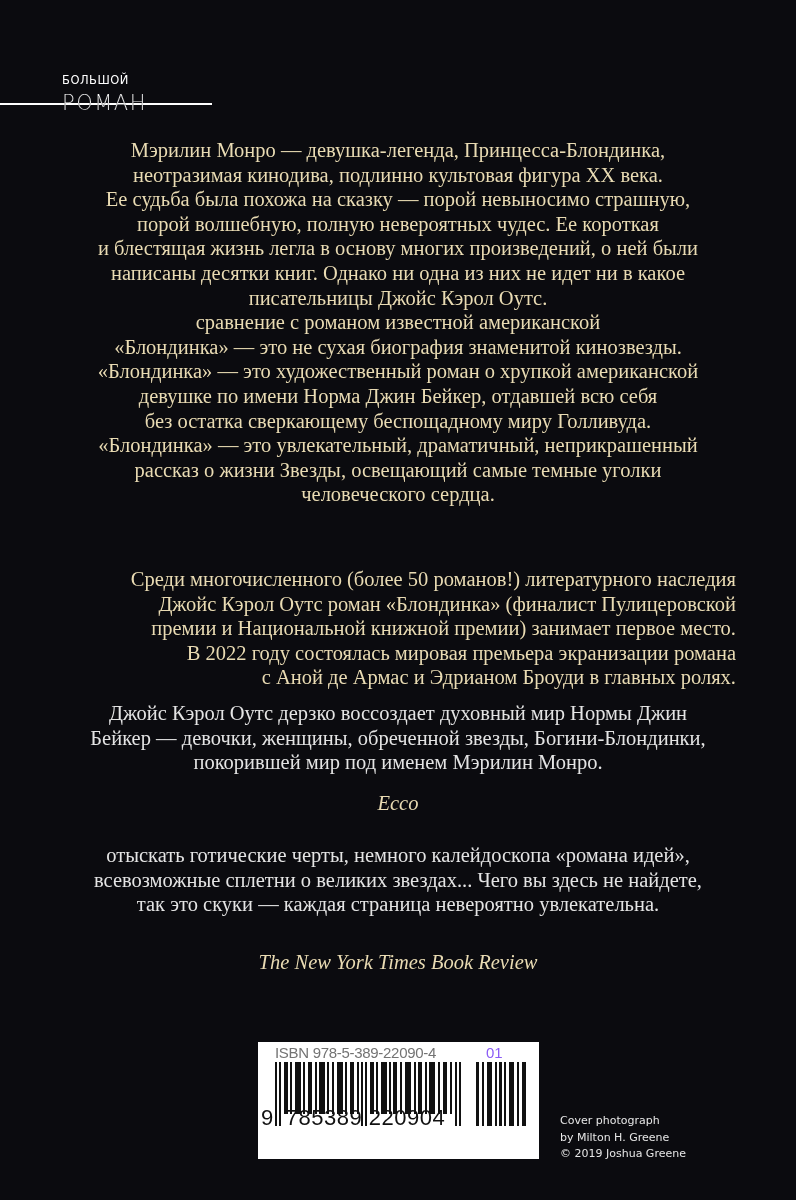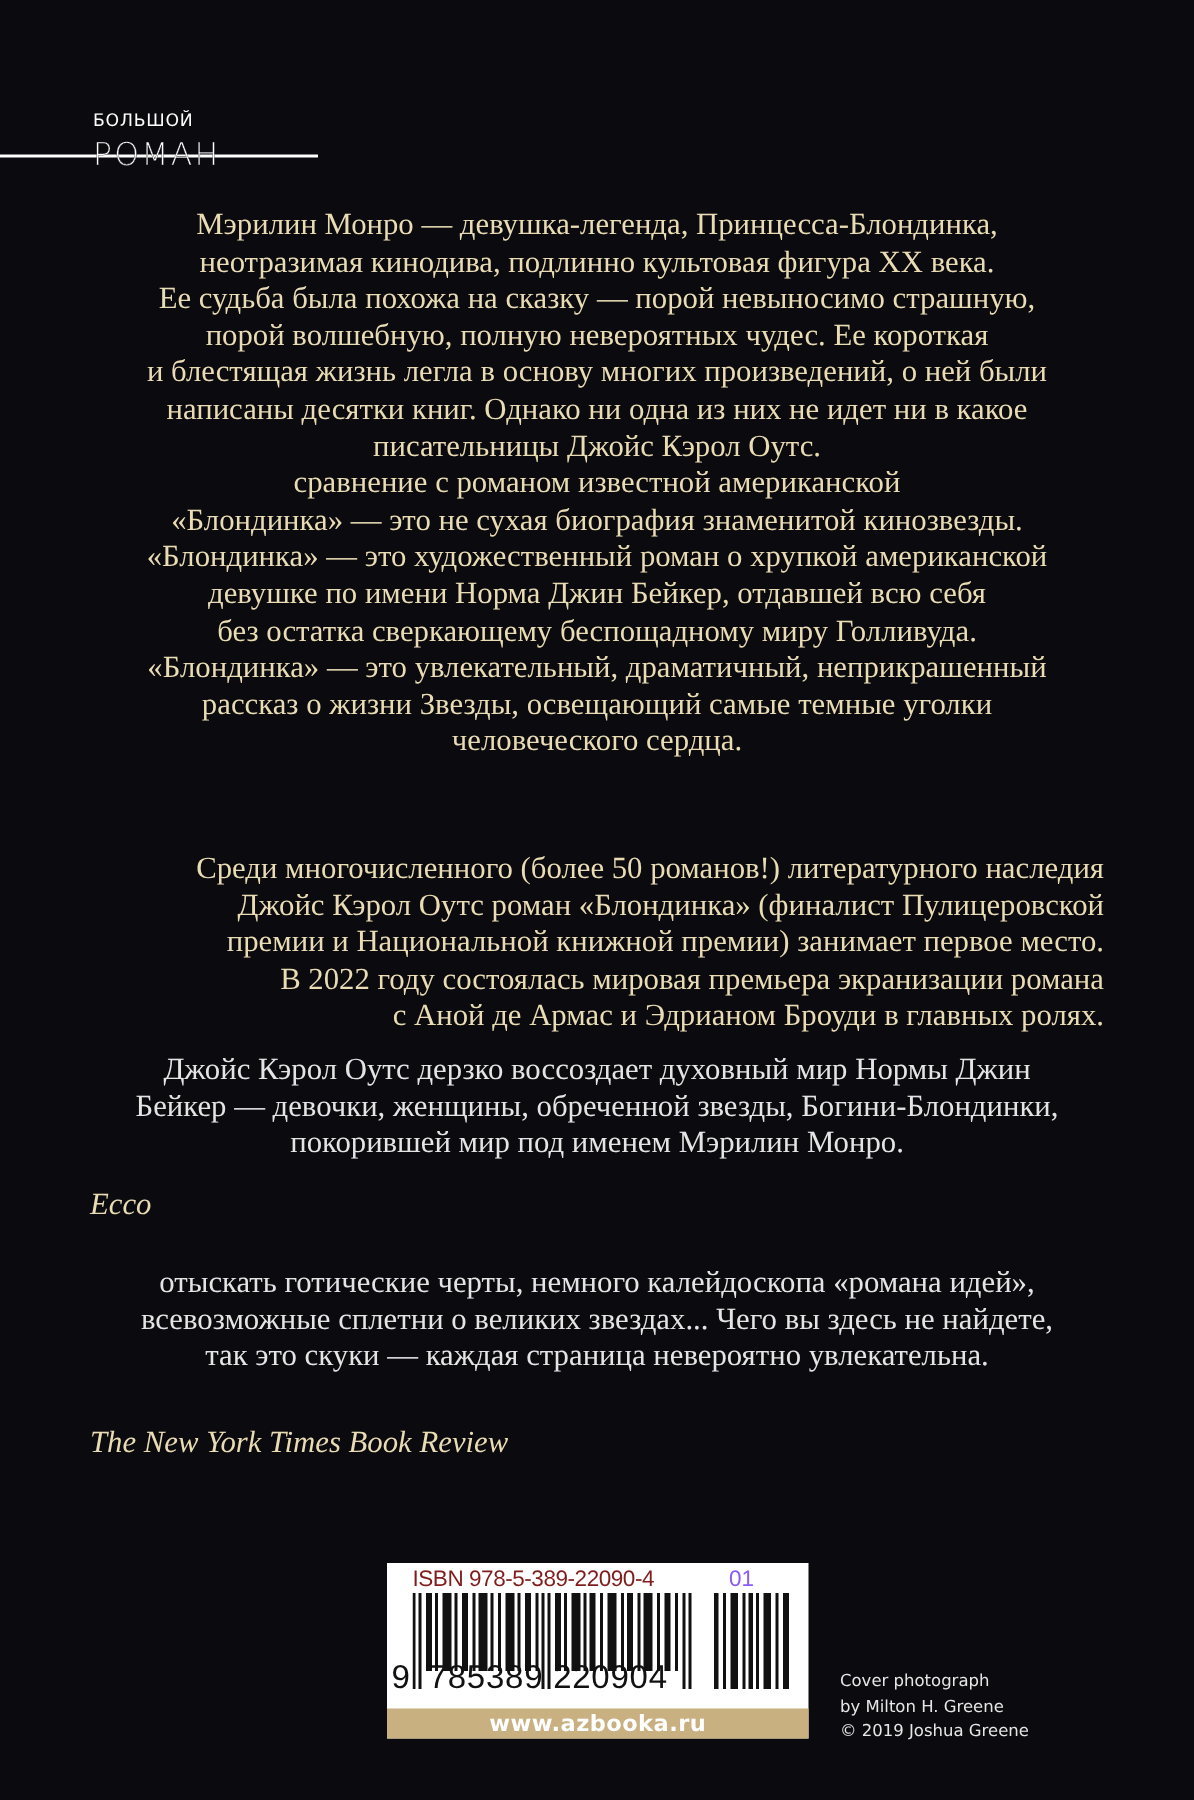--- a/index.html
+++ b/index.html
@@ -66,41 +66,42 @@
     }
     .annotation {
       color: #e9dbb3;
     }
     .quote {
       color: #e4e4e4;
     }
     .attribution {
       color: #e9dbb3;
       font-style: italic;
+      text-align: center;
       position: absolute;
       left: 60px;
       width: 676px;
       font-size: 20.5px;
       line-height: 24px;
     }
     .barcode-box {
       position: absolute;
       left: 258px;
       top: 1042px;
       width: 281px;
       height: 117px;
       background: #ffffff;
     }
     .barcode-isbn {
       position: absolute;
       left: 17px;
       top: 3px;
       font-family: "Liberation Sans", sans-serif;
       font-size: 15px;
-      color: #7f1d1d;
+      color: #737373;
       letter-spacing: -0.3px;
       line-height: 16px;
     }
     .barcode-addon-label {
       position: absolute;
       left: 228px;
       top: 3px;
       font-family: "Liberation Sans", sans-serif;
       font-size: 15px;
       color: #8b5cf6;
@@ -261,20 +262,19 @@
       <rect x="23" y="0" width="3" height="64"></rect>
       <rect x="28" y="0" width="2" height="64"></rect>
       <rect x="33" y="0" width="5" height="64"></rect>
       <rect x="41" y="0" width="2" height="64"></rect>
       <rect x="46" y="0" width="4" height="64"></rect>
     </g>
   </svg>
   <div class="barcode-digits">
     <span class="first">9</span><span>785389 220904</span>
   </div>
-  <div class="barcode-url">www.azbooka.ru</div>
 </div>
 
 <div class="credits">
   <span class="line">Cover photograph</span>
   <span class="line">by Milton H. Greene</span>
   <span class="line">© 2019 Joshua Greene</span>
 </div>
 
 </body></html>

